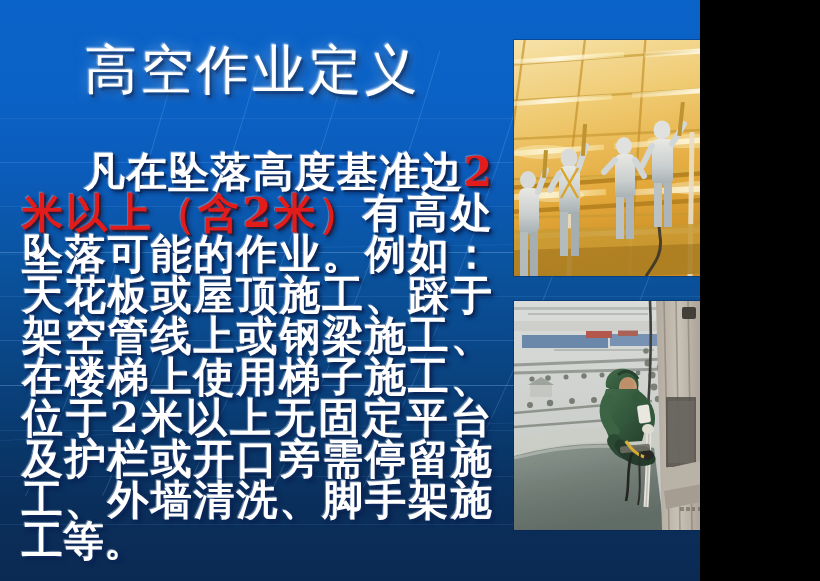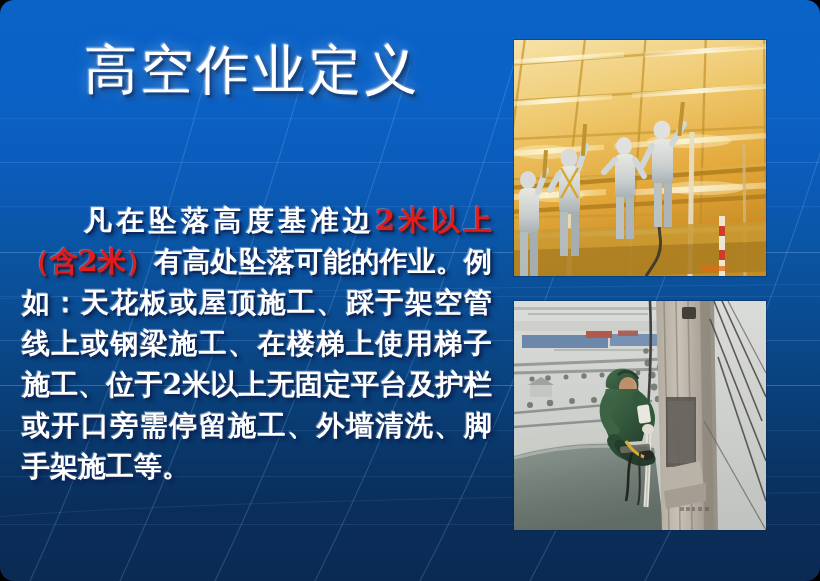--- a/index.html
+++ b/index.html
@@ -2,34 +2,33 @@
 <html><head>
 <meta charset="utf-8">
 <style>
   html, body {
     margin: 0;
     padding: 0;
     background: #000;
   }
   #slide {
     position: relative;
-    width: 820px;
+    width: 700px;
     height: 581px;
     overflow: hidden;
     font-family: "DejaVu Serif", "Liberation Serif", serif;
     background: linear-gradient(to bottom,
         #0a63c8 0px,
         #0b62c6 90px,
         #0b5cbb 170px,
         #0a539f 265px,
         #0a4686 355px,
         #093a6f 430px,
         #0a2f5c 500px,
         #0b2a53 581px);
-    border-radius: 14px;
   }
 
   
   .lat {
     position: absolute;
     left: 0;
     width: 100%;
     height: 1px;
     background: rgba(120,185,255,0.20);
     pointer-events: none;
@@ -62,34 +61,33 @@
        0 0 14px rgba(190,225,255,0.55);
     white-space: nowrap;
   }
 
   
   .body-text {
     position: absolute;
     left: 22px;
     top: 152px;
     width: 470px;
-    font-size: 28px;
+    font-size: 41px;
     line-height: 41px;
     color: #ffffff;
     text-align: justify;
     text-align-last: left;
     text-indent: 62px;
     font-family: "DejaVu Serif", "Liberation Serif", serif;
     font-weight: bold;
     letter-spacing: 0px;
     text-shadow:
        2px 2px 0 rgba(12,40,92,0.85),
        3px 3px 4px rgba(8,28,70,0.8),
       -1px -1px 1px rgba(225,240,255,0.5);
-    margin-top: 48px;
   }
   .body-text .red {
     color: #e21b1b;
     text-shadow:
        2px 2px 0 rgba(70,10,10,0.55),
        3px 3px 4px rgba(8,28,70,0.7),
       -1px -1px 1px rgba(255,220,220,0.35);
   }
 
   

